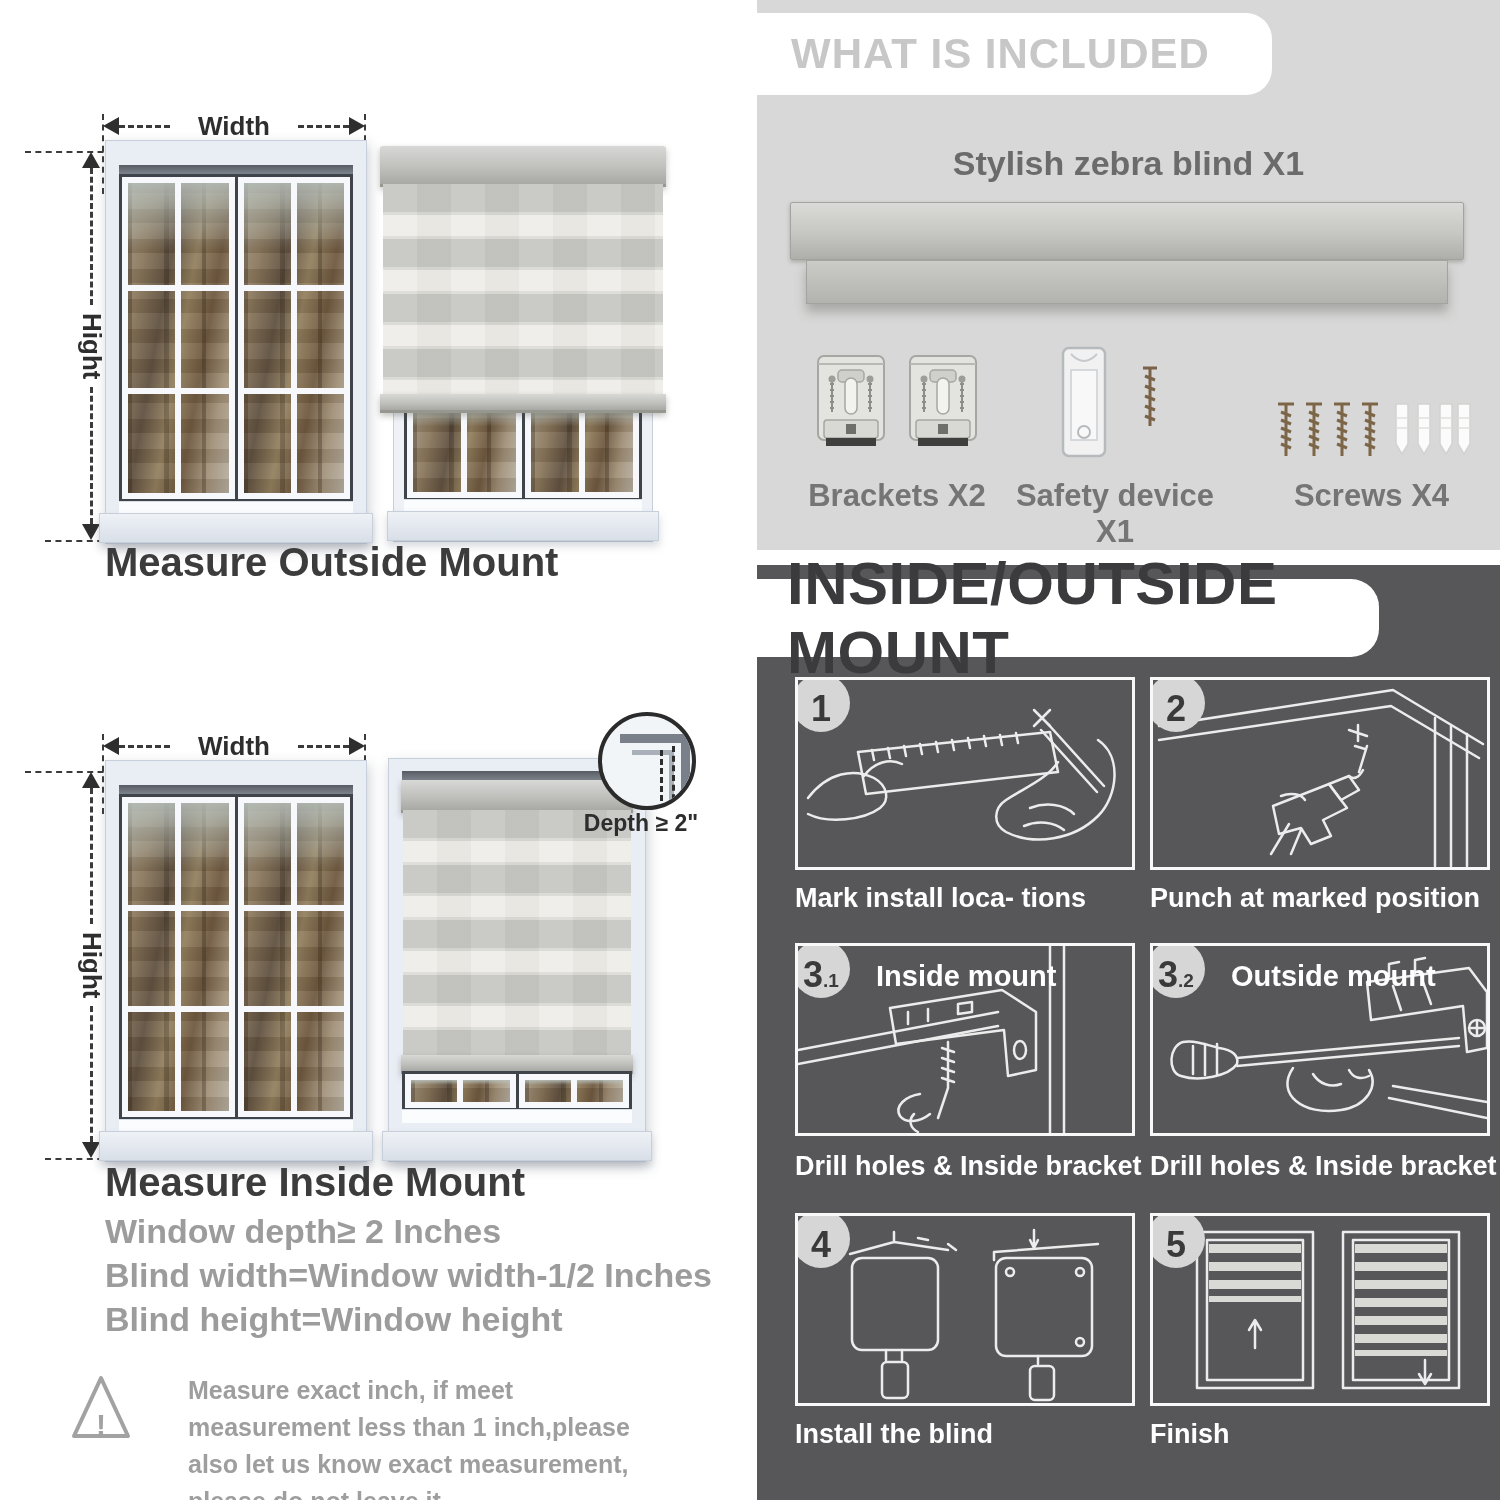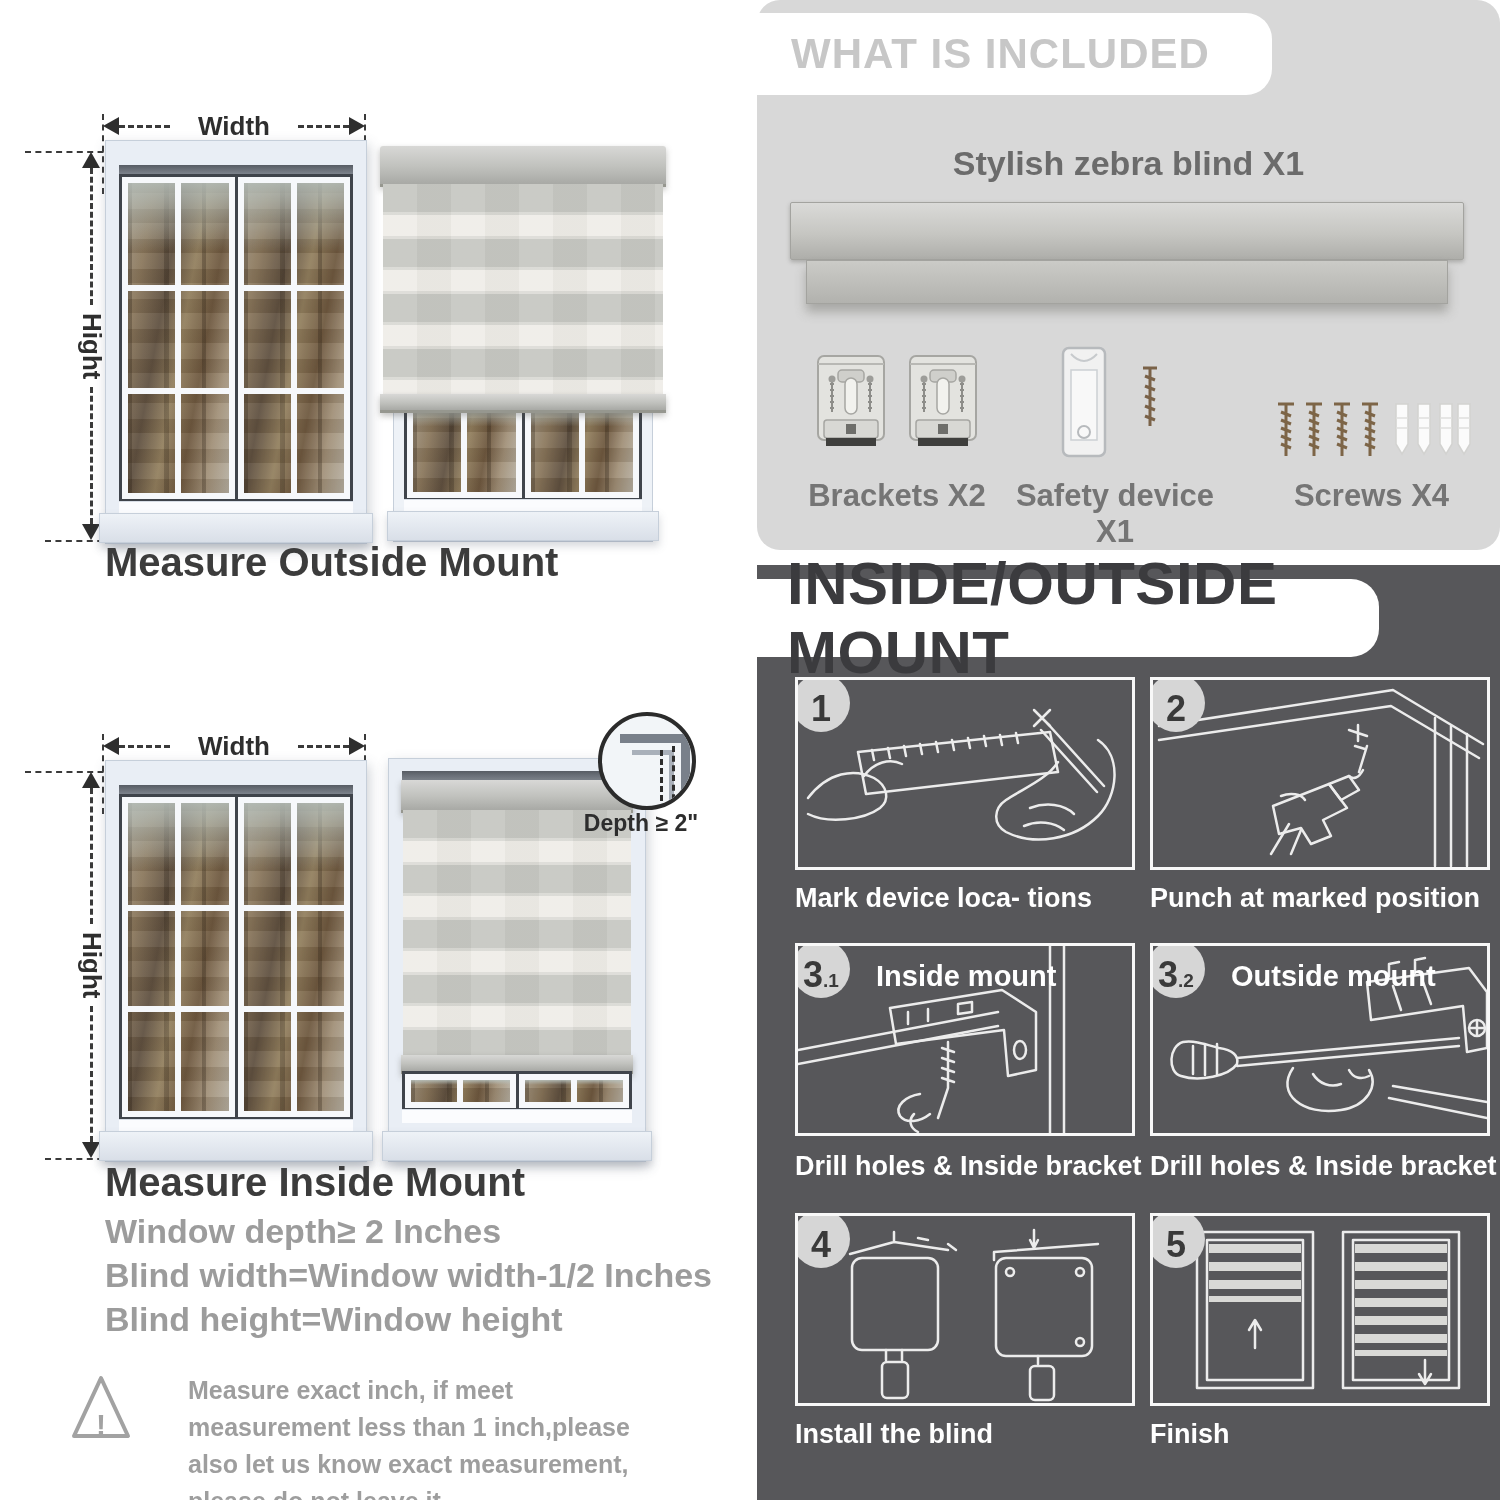--- a/index.html
+++ b/index.html
@@ -50,21 +50,21 @@
     repeating-linear-gradient(180deg,#c6c7c2 0 28px,#d9d9d4 28px 31px,#efede8 31px 52px,#dddcd7 52px 55px);}
   .cassette{background:linear-gradient(180deg,#d8d8d6 0%,#c0c1bd 55%,#a8a9a5 100%);border-bottom:3px solid #96978f;box-shadow:0 3px 6px rgba(80,80,75,.35);}
 
   .magnifier{left:598px;top:712px;width:98px;height:98px;border:4px solid #2b2b2b;border-radius:50%;
     background:#f2f5f8;overflow:hidden;box-sizing:border-box;z-index:5;}
   .depth-lbl{left:556px;top:810px;width:170px;text-align:center;color:#2d2d2d;font-size:23px;z-index:6;}
 
   .warn-text{left:188px;top:1372px;width:475px;color:#9e9e9e;font-size:25px;line-height:37px;}
 
   
-  .panel-light{left:757px;top:0;width:743px;height:550px;background:#d8d8d8;border-radius:23px;}
+  .panel-light{left:757px;top:0;width:743px;height:550px;background:#d8d8d8;}
   .pill-included{left:0;top:13px;width:515px;height:82px;background:#fff;border-radius:0 26px 26px 0;
     display:flex;align-items:center;padding-left:34px;box-sizing:border-box;color:#c7c7c7;font-size:42px;letter-spacing:1px;}
   .product-lbl{left:0;top:144px;width:100%;text-align:center;color:#6b6b6b;font-size:34px;}
   .head-rail{left:33px;top:202px;width:674px;height:58px;border-radius:2px;
     background:linear-gradient(180deg,#dadad8 0%,#c6c6c2 55%,#aeaeaa 100%);
     border:1px solid #a3a39f;box-shadow:0 2px 4px rgba(100,100,95,.4);box-sizing:border-box;}
   .head-rail-flap{left:49px;top:260px;width:642px;height:44px;
     background:linear-gradient(180deg,#cbcbc7 0%,#b2b2ae 100%);
     border:1px solid #a3a39f;box-shadow:0 8px 10px rgba(110,110,105,.45);box-sizing:border-box;}
   .item-label{top:478px;text-align:center;color:#757575;font-size:31px;}
@@ -303,21 +303,21 @@
           <path d="M66,96 c10,-14 26,-18 38,-12"></path>
           <path d="M300,60 c24,16 20,56 0,76 c-24,24 -64,30 -92,16 c-14,-8 -12,-24 0,-32 c18,-12 40,-20 52,-38"></path>
           <path d="M232,128 c16,-6 34,-4 44,6 M226,146 c14,-6 30,-4 40,4"></path>
         </g>
       </svg>
       <div class="badge">
           <span class="n">1</span>
           <span class="s"></span>
         </div>
     </div>
-    <div class="cap" style="left:38px;top:318px;">Mark device loca- tions</div>
+    <div class="cap" style="left:38px;top:318px;">Mark install loca- tions</div>
 
     <div class="step" style="left:393px;top:112px;">
       <svg class="abs" style="left:0;top:0;" width="334" height="187" viewBox="0 0 334 187">
         <g class="lineart">
           <path d="M6,46 L240,10 L330,64"></path>
           <path d="M6,60 L238,26 L326,78"></path>
           <path d="M282,38 V186 M298,46 V186 M314,54 V186"></path>
           <path d="M196,50 l18,6 M205,45 l0,16"></path>
           <path d="M206,92 l8,-26 M210,90 c-4,8 -10,10 -14,6 M202,66 l10,3"></path>
           <path d="M120,126 l56,-22 l18,24 l-24,12 l8,16 l-20,8 l-10,-16 l-22,6 z"></path>

